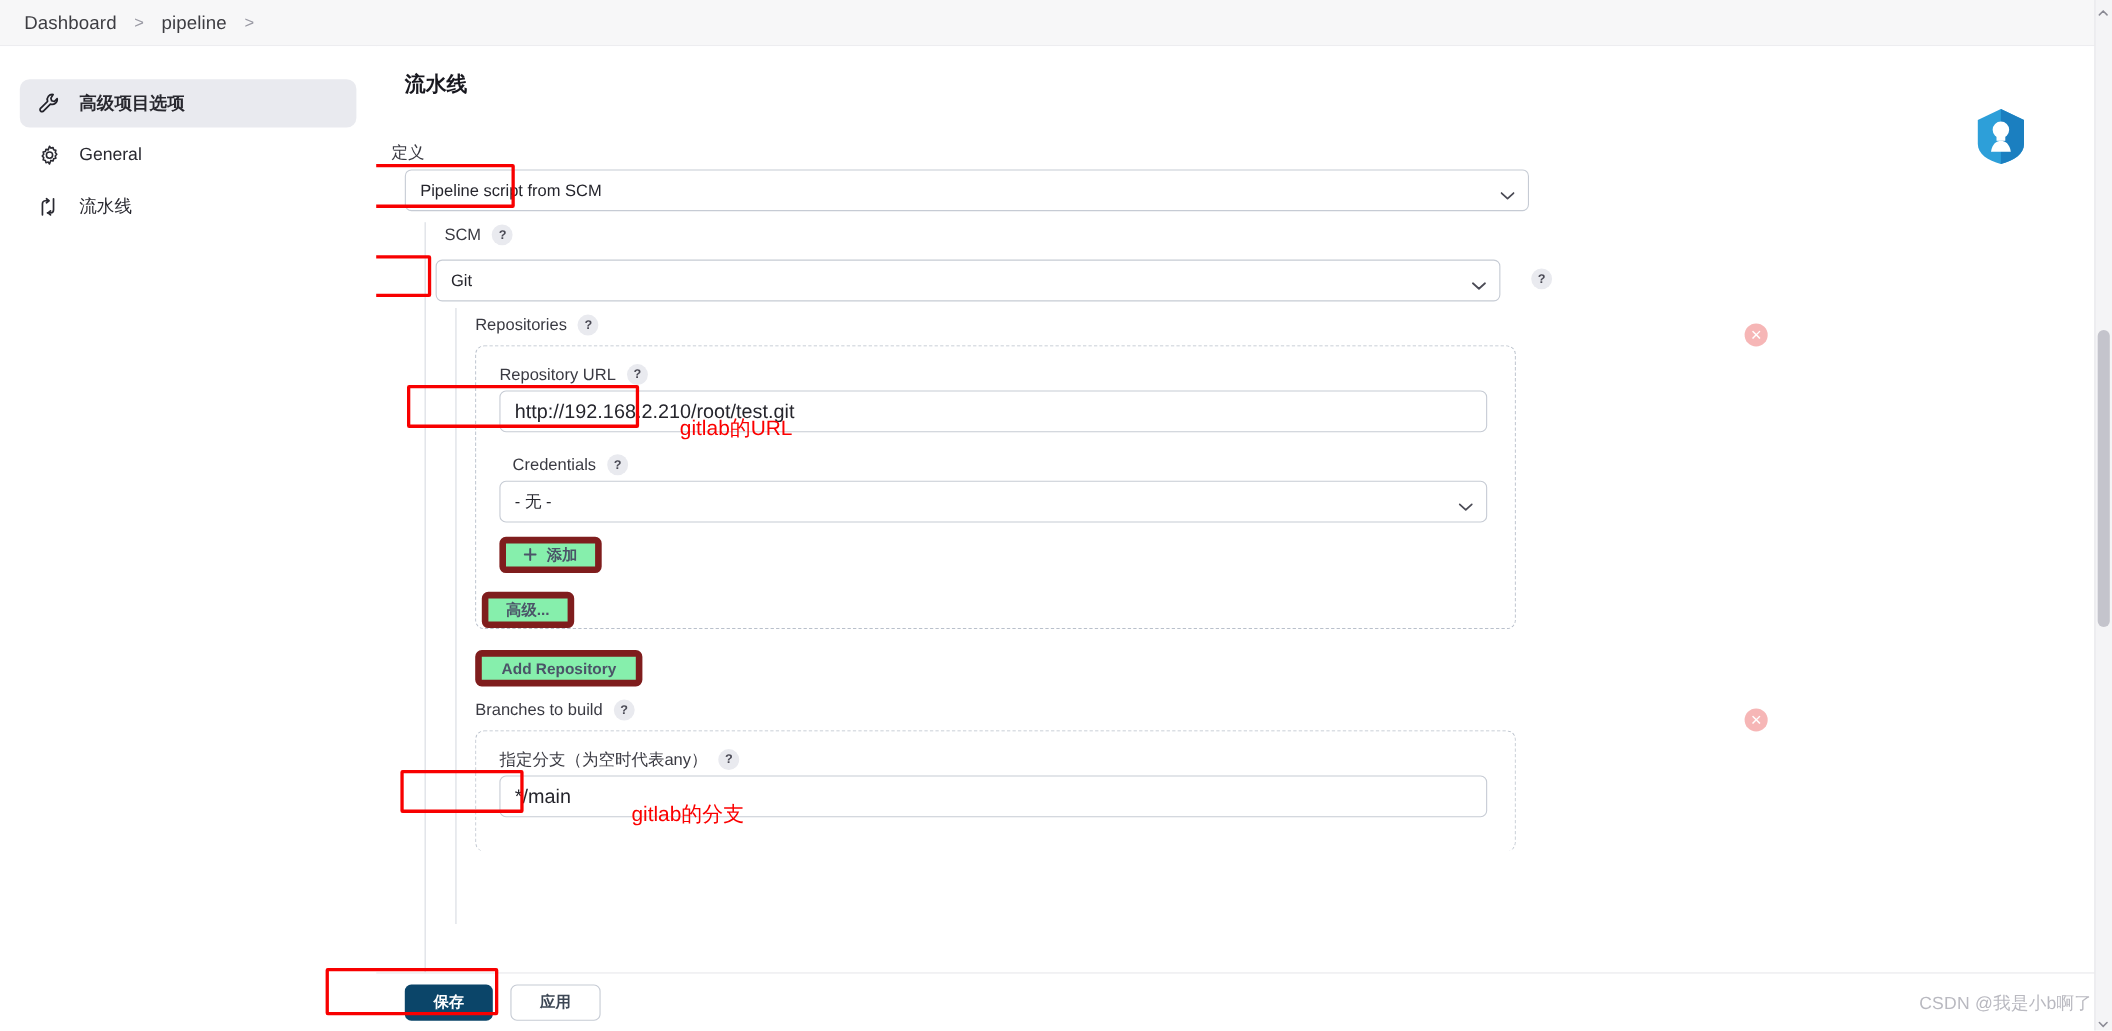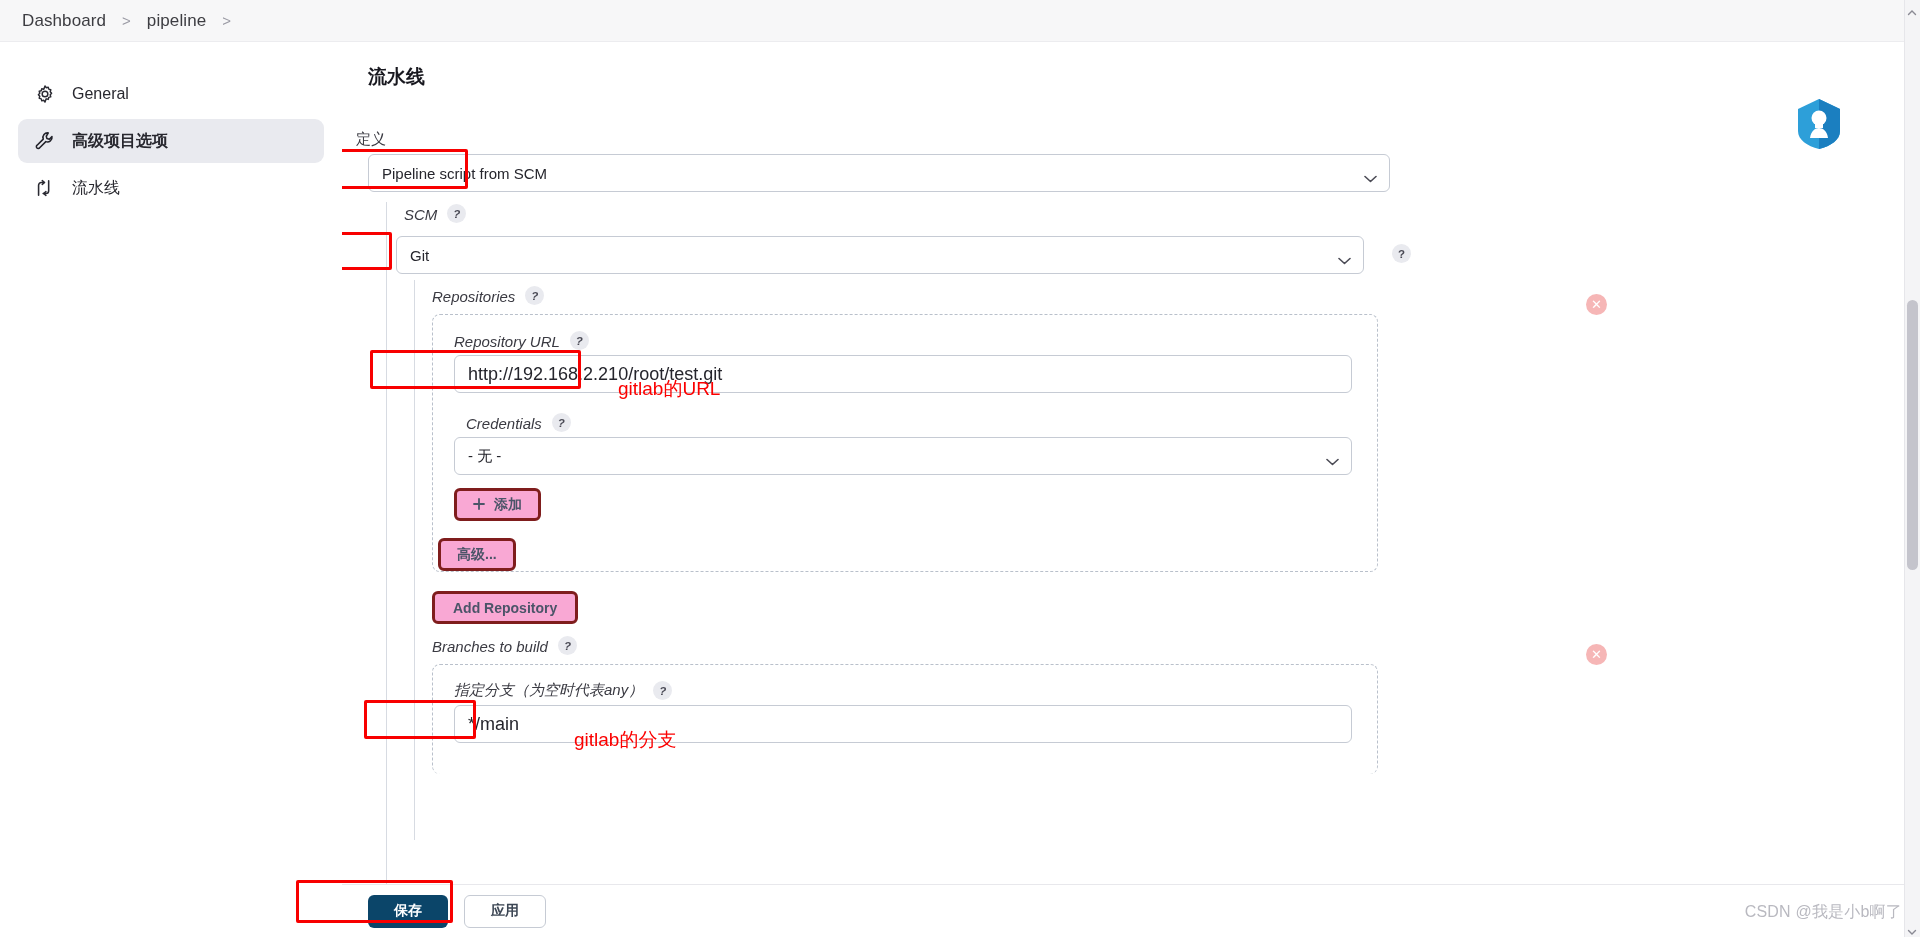--- a/index.html
+++ b/index.html
@@ -35,21 +35,21 @@
   .side-item.active { background: #e9eaef; font-weight: 600; }
   .side-ico { width: 22px; height: 22px; display:block; flex: 0 0 22px; }
   .side-ico svg { display:block; }
 
   
   .main { position: absolute; left: 342px; top: 42px; width: 1578px; height: 895px; background:#fff; overflow:hidden;}
 
   .section-title { font-size: 19px; font-weight: 700; color:#18181f; padding: 22px 0 0 26px; }
   .field-label { font-size: 15px; color: #3a3a42; }
 
-  .h-row { display:flex; align-items:flex-end; gap:10px;font-style:italic; }
+  .h-row { display:flex; align-items:center; gap:10px; }
 
   .help-badge {
     display:inline-flex; align-items:center; justify-content:center;
     width:19px; height:19px; border-radius:50%;
     background:#e9eaef; color:#4a4a55; font-size:11.5px; font-weight:700;
     cursor:pointer; user-select:none;
   }
 
   
   .jk-select {
@@ -62,21 +62,21 @@
     width: 13px; height: 8px;
   }
   .jk-input {
     height: 38px; border: 1px solid #c6cbd4; border-radius: 6px; background:#fff;
     display:flex; align-items:center; padding: 0 13px; font-size: 18px; color:#25252c;
   }
 
   .btn {
     display:inline-flex; align-items:center; justify-content:center; gap:9px;
     height: 33px; padding: 0 16px; border-radius: 6px;
-    border: 3px solid #7f1d1d; background: #f9a8d4;
+    border: 6px solid #7f1d1d; background: #86efac;
     font-size: 14px; font-weight: 700; color: #4b5468; cursor: pointer;
     white-space: nowrap;
   }
   .btn.plain { font-weight: 600; }
 
   .dashed-box { border: 1px dashed #b9c0cb; border-radius: 8px; background:#fff; }
   .vline { position:absolute; width:1px; background:#d7dbe2; }
 
   
   .del-x {
@@ -130,37 +130,37 @@
     <span class="crumb">Dashboard</span>
     <span class="crumb-sep">&gt;</span>
     <span class="crumb">pipeline</span>
     <span class="crumb-sep">&gt;</span>
   </div>
 
   <div class="sidebar">
 
     <div class="side-list">
 
+      <div class="side-item active">
+        <span class="side-ico">
+          <svg width="22" height="22" viewBox="0 0 24 24" fill="none" stroke="#22222a" stroke-width="1.7" stroke-linecap="round" stroke-linejoin="round">
+            <path d="M15.6 3.2a5 5 0 0 0-5.5 6.7L3.4 16.6a2 2 0 1 0 2.8 2.8l6.7-6.7a5 5 0 0 0 6.7-5.5l-2.9 2.9-2.6-.7-.7-2.6z"></path>
+          </svg>
+        </span>
+        <span>高级项目选项</span>
+      </div>
+
       <div class="side-item">
         <span class="side-ico">
           <svg width="22" height="22" viewBox="0 0 24 24" fill="none" stroke="#2a2a32" stroke-width="1.6">
             <circle cx="12" cy="12" r="3.1"></circle>
             <path d="M12 3.2l1.3 1.9 2.2-.6.6 2.2 2.2.6-.6 2.2 1.5 1.7-1.5 1.7.6 2.2-2.2.6-.6 2.2-2.2-.6L12 20.8l-1.3-1.9-2.2.6-.6-2.2-2.2-.6.6-2.2L4.8 12.9l1.5-1.7-.6-2.2 2.2-.6.6-2.2 2.2.6z" stroke-linejoin="round"></path>
           </svg>
         </span>
         <span>General</span>
-      </div>
-
-      <div class="side-item active">
-        <span class="side-ico">
-          <svg width="22" height="22" viewBox="0 0 24 24" fill="none" stroke="#22222a" stroke-width="1.7" stroke-linecap="round" stroke-linejoin="round">
-            <path d="M15.6 3.2a5 5 0 0 0-5.5 6.7L3.4 16.6a2 2 0 1 0 2.8 2.8l6.7-6.7a5 5 0 0 0 6.7-5.5l-2.9 2.9-2.6-.7-.7-2.6z"></path>
-          </svg>
-        </span>
-        <span>高级项目选项</span>
       </div>
 
       <div class="side-item">
         <span class="side-ico">
           <svg width="22" height="22" viewBox="0 0 24 24" fill="none" stroke="#2a2a32" stroke-width="1.7" stroke-linecap="round" stroke-linejoin="round">
             <path d="M5 20V9a3 3 0 0 1 3-3h3"></path>
             <path d="M9 4l2.5 2L9 8"></path>
             <path d="M16 4v11a3 3 0 0 1-3 3h-3"></path>
             <path d="M13 20l-2.5-2L13 16"></path>
           </svg>

